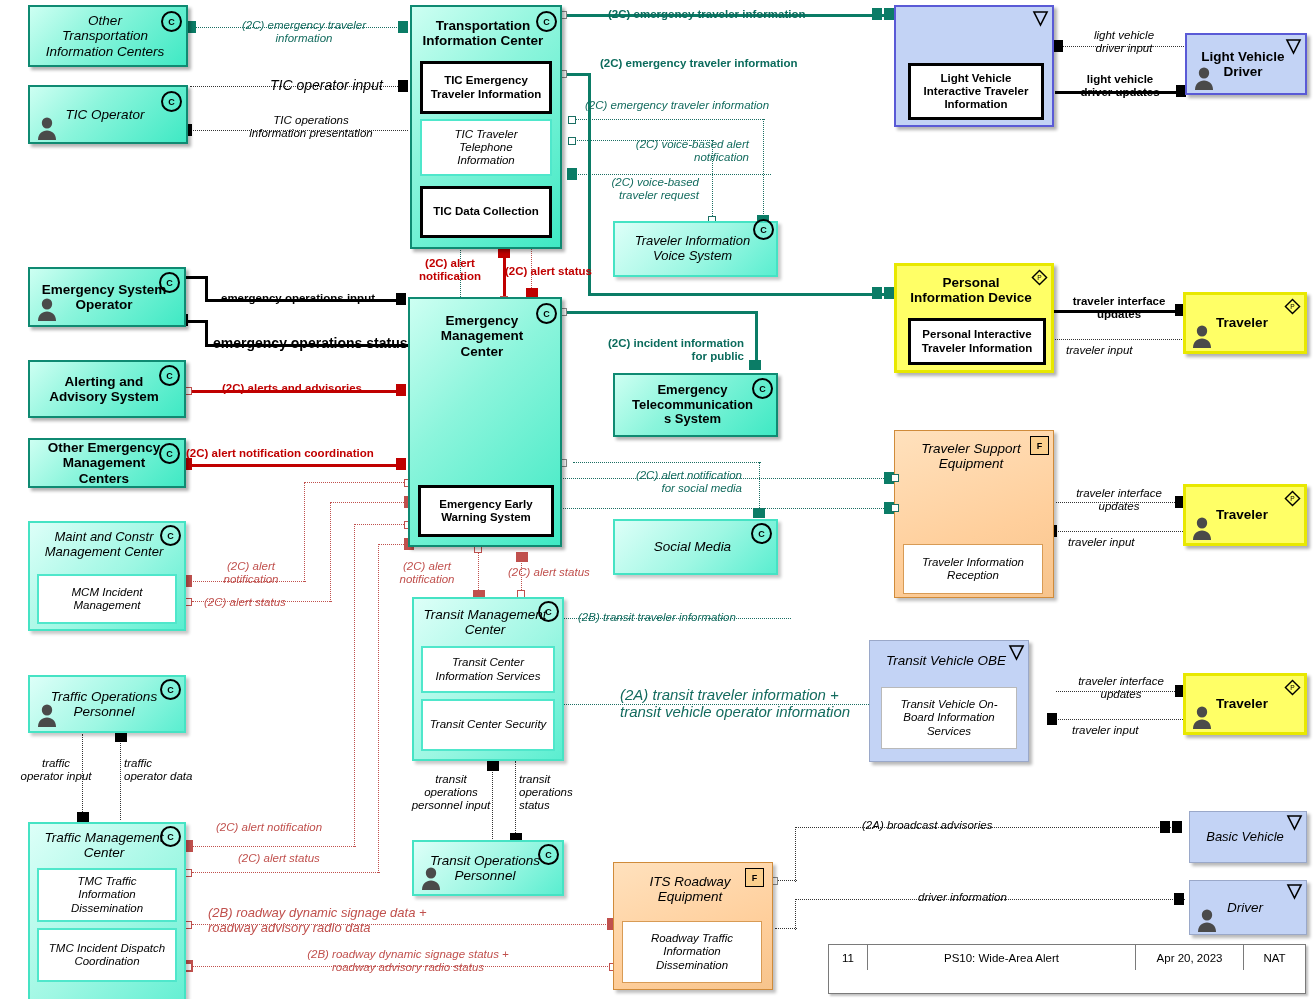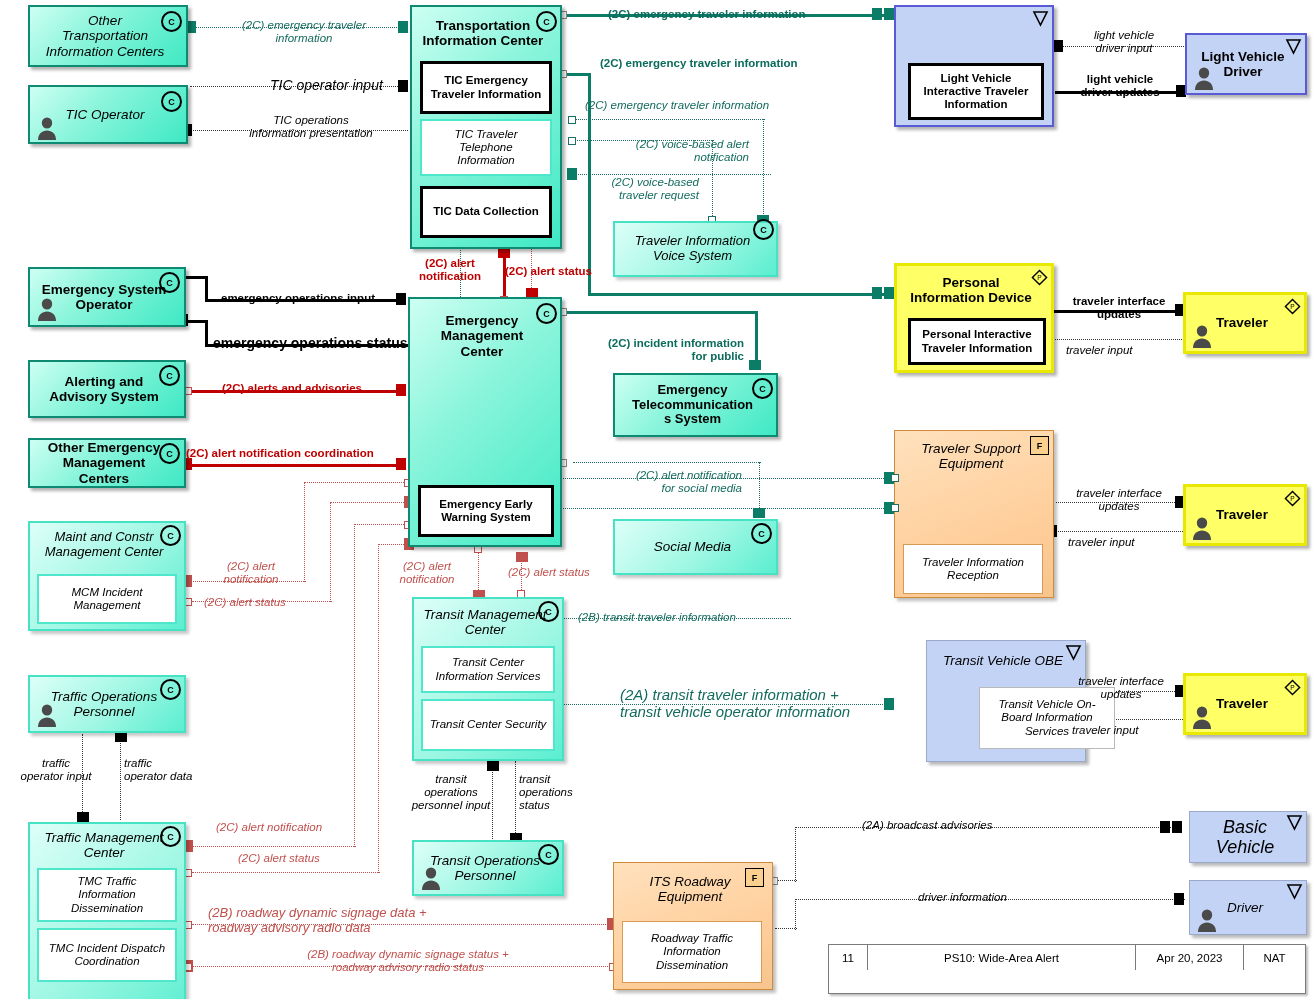--- a/index.html
+++ b/index.html
@@ -491,26 +491,26 @@
 Personnel</div>
     <div class="badge circ" style="right:3px;top:2px;">
         <span>C</span>
       </div>
     <svg class="person" style="left:6px;bottom:4px;" viewBox="0 0 22 24">
         <ellipse cx="11" cy="7" rx="5.2" ry="5.6" fill="#4a4a4a"></ellipse>
         <path d="M2 24c0-6 4-9.5 9-9.5s9 3.5 9 9.5z" fill="#4a4a4a"></path>
       </svg>
   </div>
 
-  <div class="node veh2" style="left:926px;top:640px;width:160px;height:122px;">
+  <div class="node veh2" style="left:869px;top:640px;width:160px;height:122px;">
     <div class="hdr ital" style="height:40px;font-size:13.5px;">Transit Vehicle OBE</div>
     <svg class="badge" style="right:3px;top:3px;" viewBox="0 0 18 18">
         <path d="M2 2 H16 L9 16 Z" fill="none" stroke="#000" stroke-width="1.6"></path>
       </svg>
-    <div class="subbox sb-plain ital" style="left: 11px; top: 46px; width: 136px; height: 62px; font-size: 11.5px; white-space: pre-line; margin-left: 41px;">Transit Vehicle On-
+    <div class="subbox sb-plain ital" style="left: 11px; top: 46px; width: 136px; height: 62px; font-size: 11.5px; white-space: pre-line;">Transit Vehicle On-
 Board Information
 Services</div>
   </div>
 
   <div class="node per" style="left:1183px;top:673px;width:124px;height:62px;">
     <div class="hdr bold" style="height:100%;font-size:13.5px;">Traveler</div>
     <svg class="badge" style="right:3px;top:3px;" viewBox="0 0 18 18">
         <path d="M9 1.5 L16.5 9 L9 16.5 L1.5 9 Z" fill="none" stroke="#000" stroke-width="1.5"></path>
         <text x="9" y="11.5" font-size="7" text-anchor="middle" fill="#000" font-family="Liberation Sans">P</text>
       </svg>
@@ -525,21 +525,21 @@
 Equipment</div>
     <div class="badge sq" style="right:8px;top:5px;">
         <span>F</span>
       </div>
     <div class="subbox sb-orange ital" style="left: 8px; top: 58px; width: 140px; height: 62px; font-size: 11.5px; white-space: pre-line;">Roadway Traffic
 Information
 Dissemination</div>
   </div>
 
   <div class="node veh2" style="left:1189px;top:811px;width:118px;height:52px;">
-    <div class="hdr ital" style="height:100%;font-size:18px;">Basic Vehicle</div>
+    <div class="hdr ital" style="height:100%;font-size:13px;">Basic Vehicle</div>
     <svg class="badge" style="right:3px;top:2px;" viewBox="0 0 18 18">
         <path d="M2 2 H16 L9 16 Z" fill="none" stroke="#000" stroke-width="1.6"></path>
       </svg>
   </div>
 
   <div class="node veh2" style="left:1189px;top:880px;width:118px;height:55px;">
     <div class="hdr ital" style="height:100%;font-size:13.5px;">Driver</div>
     <svg class="badge" style="right:3px;top:2px;" viewBox="0 0 18 18">
         <path d="M2 2 H16 L9 16 Z" fill="none" stroke="#000" stroke-width="1.6"></path>
       </svg>

